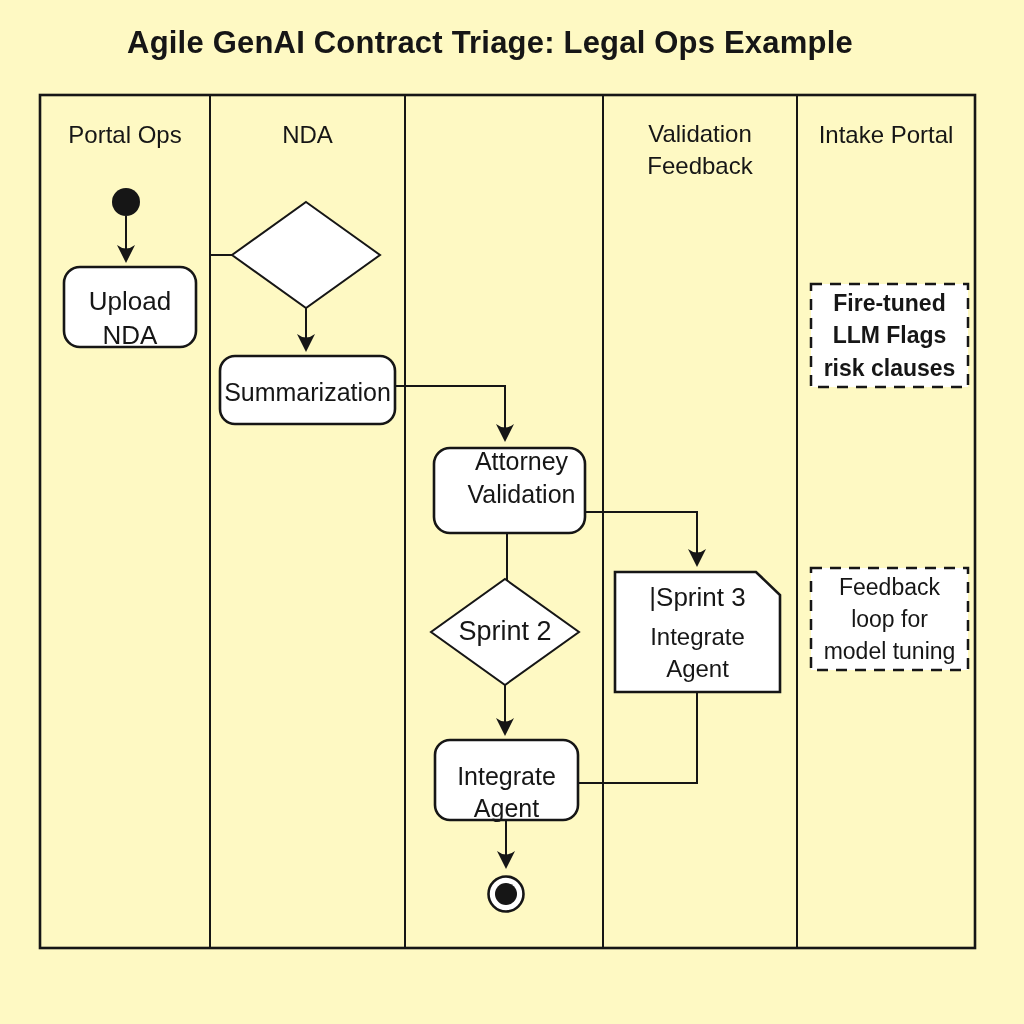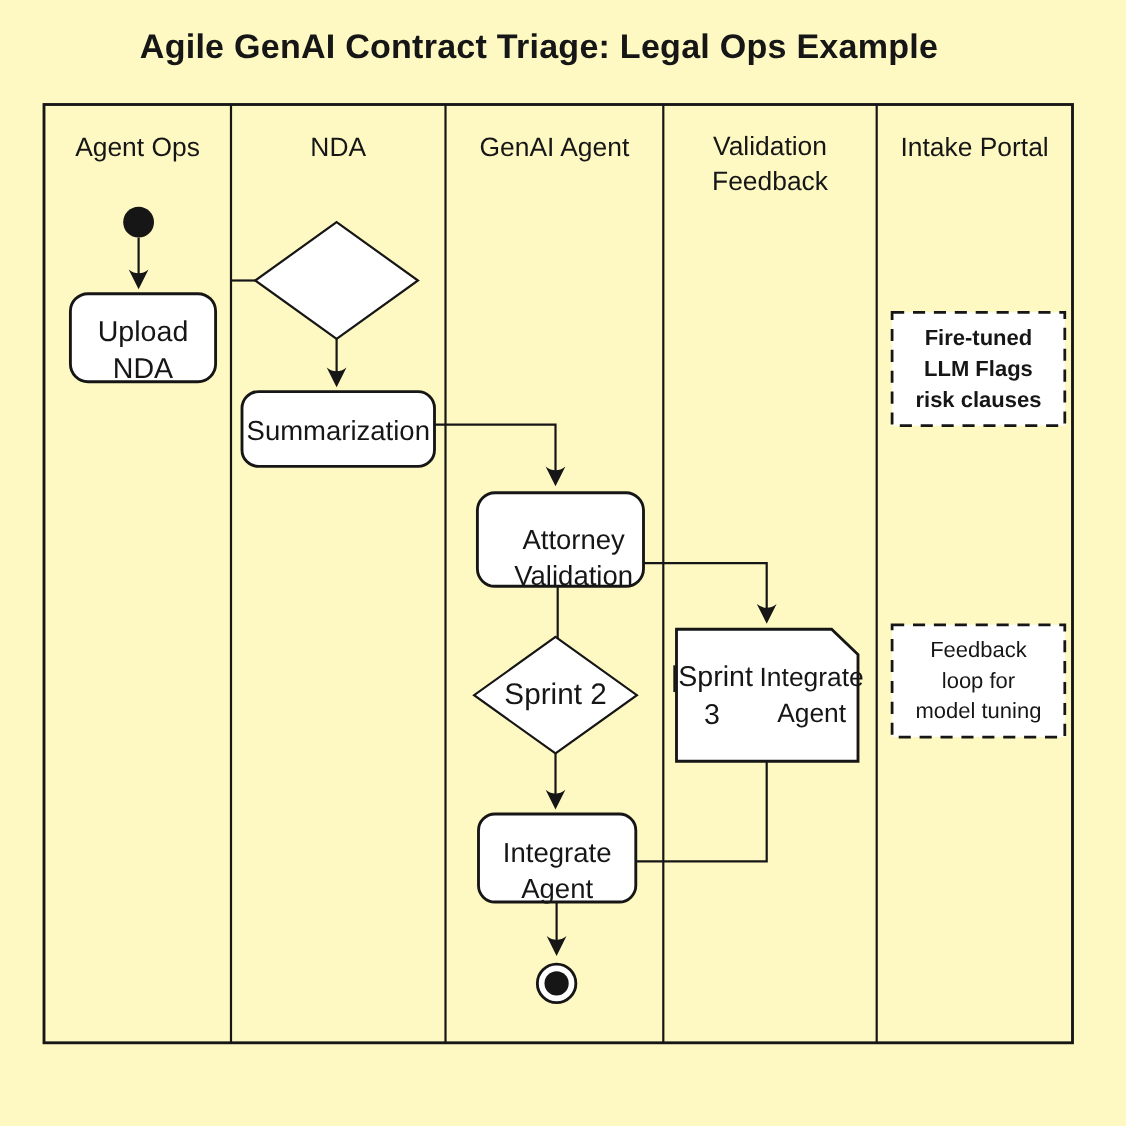--- a/index.html
+++ b/index.html
@@ -42,26 +42,26 @@
     line-height: 1.35;
   }
   .node-label {
     font-size: 25px;
     margin-top: 12px;
   }
   .decision-label {
     font-size: 27px;
   }
   .note-label {
-    font-size: 20px;
+    font-size: 23px;
     line-height: 1.4;
   }
   .semibold { font-weight: 600; }
   .sprint3-stack {
-    flex-direction: row;
+    flex-direction: column;
     gap: 6px;
   }
   .sprint3-title { font-size: 26px; }
   .sprint3-body  { font-size: 24px; line-height: 1.35; white-space: pre-line; }
 </style>
 </head>
 <body>
 
 <div id="canvas">
 
@@ -109,31 +109,30 @@
 
     <circle cx="506" cy="894" r="17.5" fill="#ffffff" stroke="#161616" stroke-width="2.6"></circle>
     <circle cx="506" cy="894" r="11" fill="#161616"></circle>
 
     <rect x="811" y="284" width="157" height="103" fill="#ffffff" stroke="#161616" stroke-width="2.5" stroke-dasharray="11 8"></rect>
     <rect x="811" y="568" width="157" height="102" fill="#ffffff" stroke="#161616" stroke-width="2.5" stroke-dasharray="11 8"></rect>
   </svg>
 
   <div class="label title" style="left:0; top:18px; width:980px; height:50px;">Agile GenAI Contract Triage: Legal Ops Example</div>
 
-  <div class="label lane-label" style="left:42px; top:112px; width:166px; height:46px;">Agent Ops</div>
+  <div class="label lane-label" style="left:42px; top:112px; width:166px; height:46px;">Portal Ops</div>
   <div class="label lane-label" style="left:212px; top:112px; width:191px; height:46px;">NDA</div>
-  <div class="label lane-label" style="left:407px; top:112px; width:194px; height:46px;">GenAI Agent</div>
   <div class="label lane-label" style="left:605px; top:110px; width:190px; height:80px;">Validation
 Feedback</div>
   <div class="label lane-label" style="left:799px; top:112px; width:174px; height:46px;">Intake Portal</div>
 
   <div class="label node-label" style="left:64px; top:267px; width:132px; height:80px; font-size:26px;">Upload
 NDA</div>
   <div class="label node-label" style="left:220px; top:356px; width:175px; height:48px;">Summarization</div>
-  <div class="label node-label" style="left:434px; top:453px; width:175px; height:85px;">Attorney
+  <div class="label node-label" style="left:434px; top:423px; width:175px; height:85px;">Attorney
 Validation</div>
   <div class="label decision-label" style="left:431px; top:607px; width:148px; height:50px;">Sprint 2</div>
 
   <div class="label sprint3-stack" style="left:615px; top:580px; width:165px; height:106px;">
     <span class="sprint3-title">|Sprint 3</span>
     <span class="sprint3-body">Integrate
 Agent</span>
   </div>
 
   <div class="label node-label" style="left:435px; top:740px; width:143px; height:80px;">Integrate

